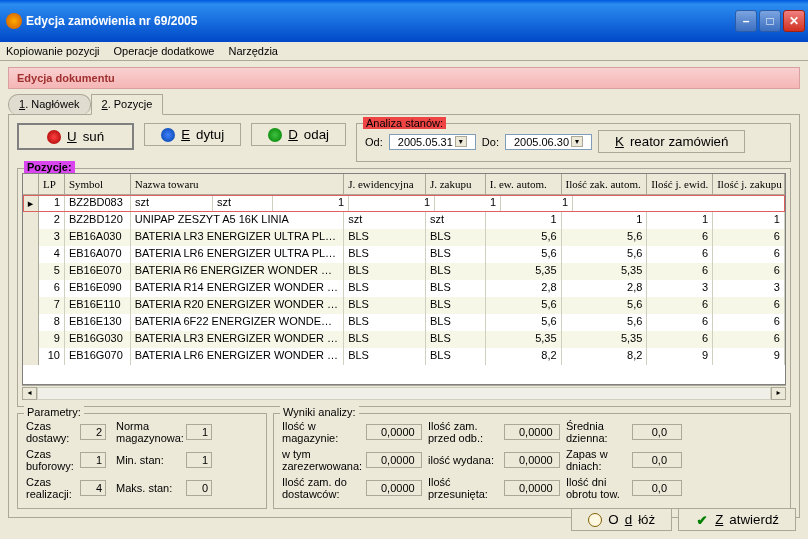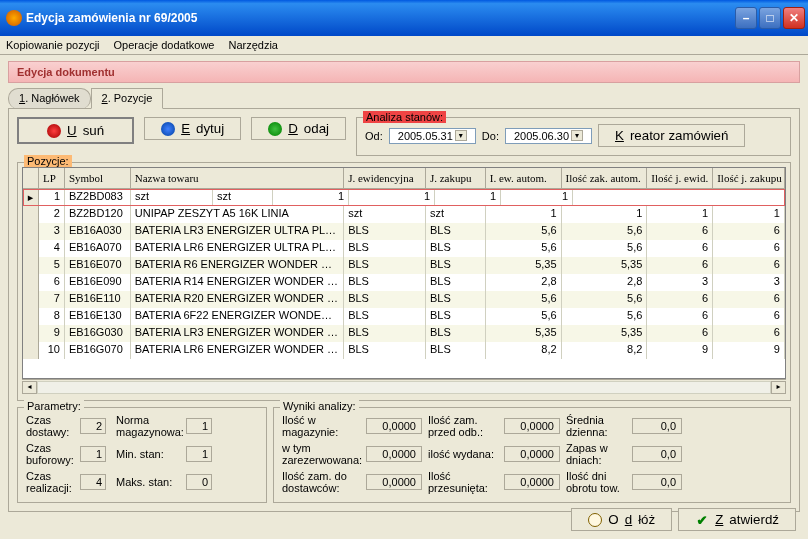--- a/index.html
+++ b/index.html
@@ -8,21 +8,21 @@
   font-size: 11px;
   background: #ece9d8;
   width: 808px;
   height: 539px;
   overflow: hidden;
 }
 .titlebar {
   background: linear-gradient(to bottom, #0a246a 0%, #3a6ea5 50%, #0a246a 100%);
   background: linear-gradient(to bottom, #0058e0, #2b8cf0 10%, #0048c8 100%);
   color: white;
-  height: 36px;
+  height: 42px;
   display: flex;
   align-items: center;
   padding: 0 3px 0 6px;
   font-weight: bold;
   font-size: 12px;
 }
 .titlebar .icon { width: 16px; height: 16px; margin-right: 4px; background: radial-gradient(circle, #ffaa00, #cc5500); border-radius: 50%; }
 .titlebar .title { flex: 1; }
 .titlebar .winbtns { display: flex; gap: 2px; }
 .winbtn {
@@ -99,21 +99,21 @@
 .date-input {
   background: white;
   border: 1px solid #7f9db9;
   padding: 1px 8px;
   display: inline-flex;
   align-items: flex-start;
   gap: 2px;
 }
 .date-input .dd { width: 12px; background: #ece9d8; border: 1px solid #aca899; font-size: 8px; text-align: center; }
 .pozycje-box { border: 1px solid #aca899; padding: 4px 4px 6px 4px; position: relative; margin-top: 2px; }
-.pozycje-box .legend { position: absolute; top: -8px; left: 6px; background: #fdba74; padding: 0 3px; }
+.pozycje-box .legend { position: absolute; top: -8px; left: 6px; background: #d946ef; padding: 0 3px; font-weight: bold; }
 .grid {
   background: white;
   border: 1px solid #808080;
   height: 212px;
   overflow: hidden;
   font-size: 11px;
 }
 .grid-head { display: flex; background: #ece9d8; border-bottom: 1px solid #aca899; }
 .grid-head .gh {
   border-right: 1px solid #aca899;
@@ -132,21 +132,21 @@
 .hscroll { background: #ece9d8; border-top: 1px solid #aca899; height: 15px; display: flex; align-items: center; }
 .hscroll .arrow { width: 15px; height: 13px; background: #ece9d8; border: 1px solid #aca899; font-size: 8px; text-align: center; }
 .hscroll .track { flex: 1; background: #f0f0e8; height: 13px; border: 1px solid #d0d0c0; }
 .bottom-row { display: flex; gap: 6px; margin-top: 6px; }
 .param-box { border: 1px solid #aca899; padding: 6px 8px 8px 8px; position: relative; flex: 0 0 250px; }
 .param-box .legend, .wyniki-box .legend { position: absolute; top: -8px; left: 6px; background: #ece9d8; padding: 0 3px; }
 .param-grid { display: grid; grid-template-columns: 48px 30px 64px 30px; gap: 4px 6px; align-items: center; }
 .param-grid .val { background: #ece9d8; border: 1px solid #aca899; padding: 1px 3px; text-align: right; width: 26px; }
 .wyniki-box { border: 1px solid #aca899; padding: 6px 8px 8px 8px; position: relative; flex: 1; }
 .wyniki-grid { display: grid; grid-template-columns: 78px 56px 70px 56px 60px 50px; gap: 4px 6px; align-items: center; }
-.wyniki-grid .val { background: #ece9d8; border: 1px solid #aca899; padding: 1px 5px; text-align: right; }
+.wyniki-grid .val { background: #ece9d8; border: 1px solid #aca899; padding: 1px 14px; text-align: right; }
 .footer { position: absolute; bottom: 8px; right: 12px; display: flex; gap: 6px; }
 .col-rowhead { width: 16px; }
 .col-lp { width: 26px; }
 .col-sym { width: 66px; }
 .col-name { width: 214px; }
 .col-jew { width: 82px; }
 .col-jzak { width: 60px; }
 .col-iea { width: 76px; }
 .col-iza { width: 86px; }
 .col-iew { width: 66px; }

